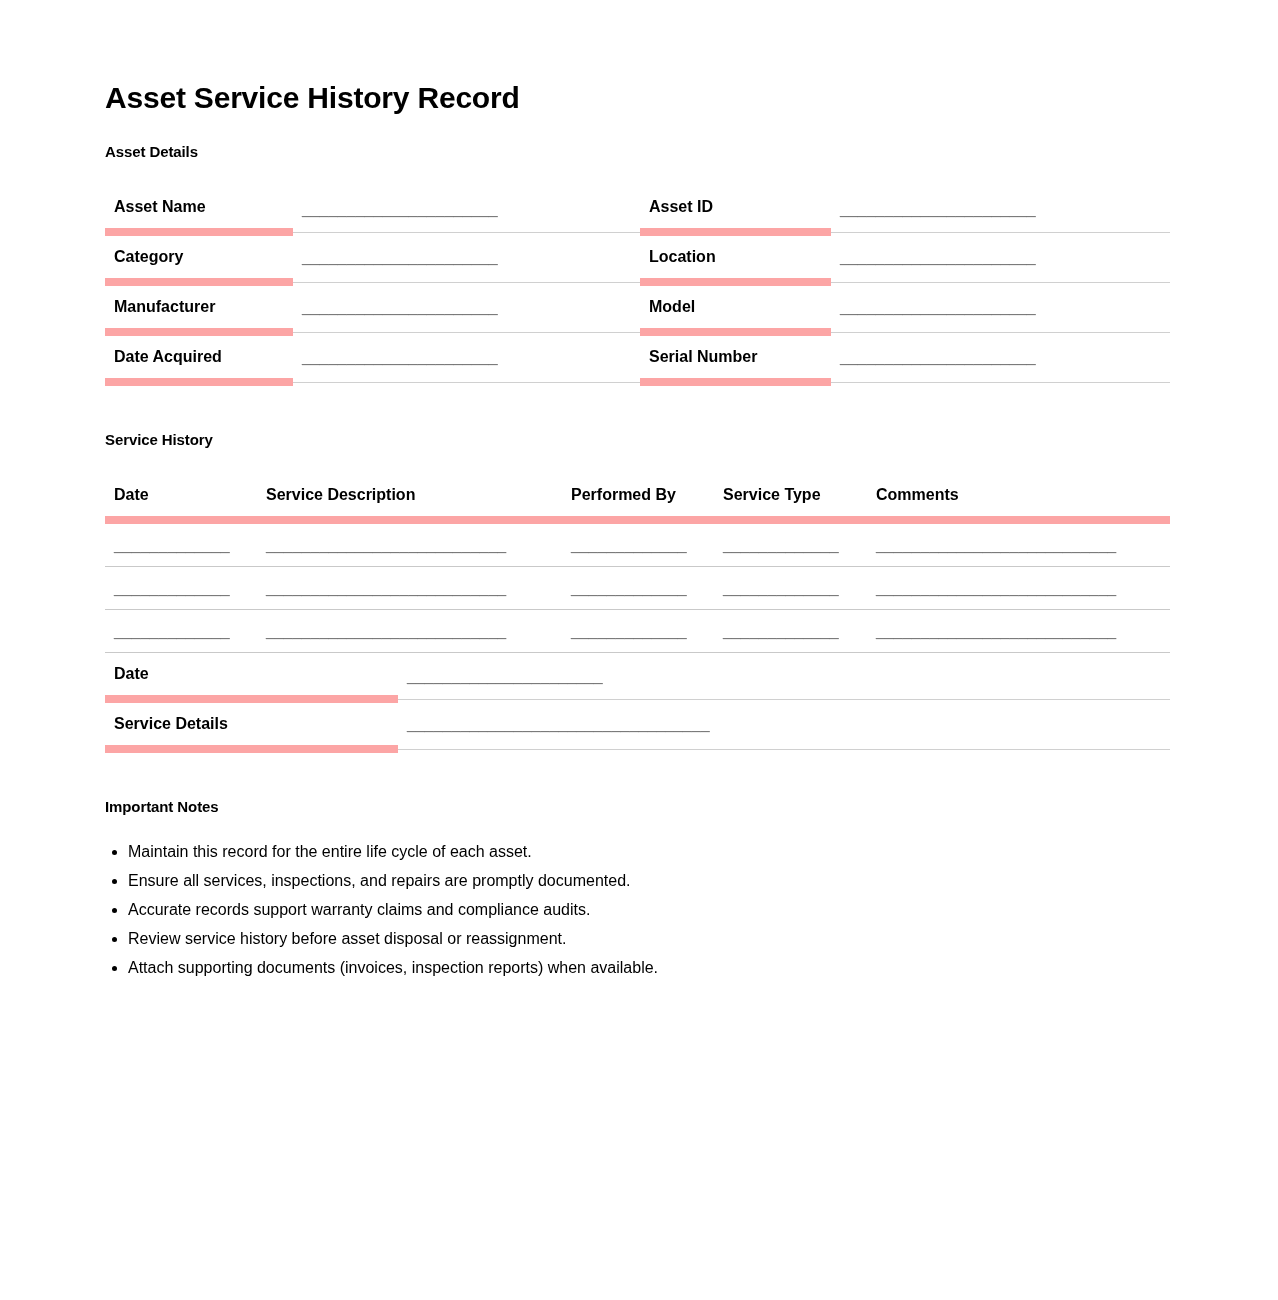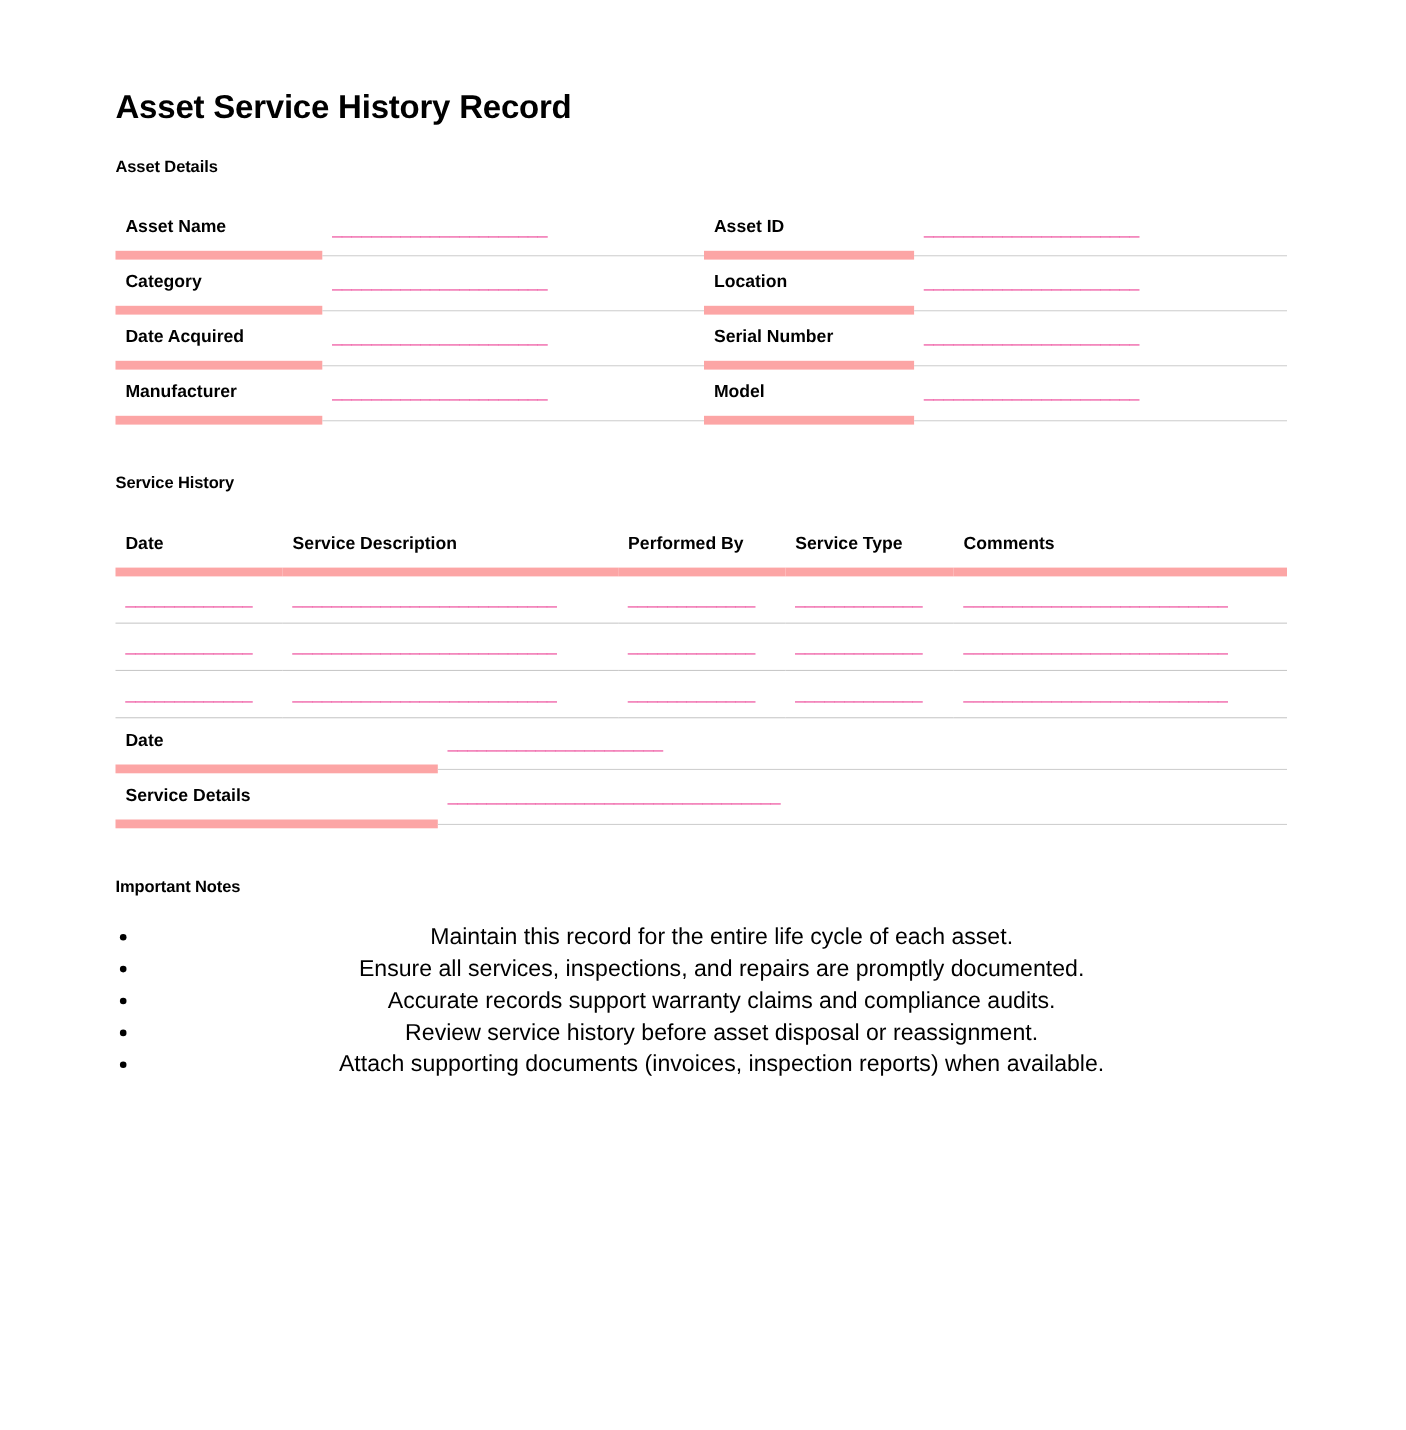--- a/index.html
+++ b/index.html
@@ -46,32 +46,31 @@
   th {
     font-weight: 700;
     border-bottom: 8px solid #fca5a5;
   }
   td {
     border-bottom: 1px solid #d0d0d0;
   }
   td.blank, th.blank {
     white-space: nowrap;
     font-weight: 400;
-    color: #ec4899;
+    color: #737373;
   }
   .history-table td.blank { border-bottom: 1px solid #c9c9c9; }
   ul {
     margin: 20px 0 0 0;
     padding: 0 0 0 23px;
   }
   li {
-    font-size: 21px;
+    font-size: 16px;
     line-height: 21px;
     margin: 0 0 8px 0;
-    text-align: center;
   }
 </style>
 </head>
 <body>
 
 <div class="page">
 
   <h1>Asset Service History Record</h1>
 
   <h2 class="first">Asset Details</h2>
@@ -90,29 +89,29 @@
         <th>Asset ID</th>
         <td class="blank">______________________</td>
       </tr>
       <tr>
         <th>Category</th>
         <td class="blank">______________________</td>
         <th>Location</th>
         <td class="blank">______________________</td>
       </tr>
       <tr>
+        <th>Manufacturer</th>
+        <td class="blank">______________________</td>
+        <th>Model</th>
+        <td class="blank">______________________</td>
+      </tr>
+      <tr>
         <th>Date Acquired</th>
         <td class="blank">______________________</td>
         <th>Serial Number</th>
-        <td class="blank">______________________</td>
-      </tr>
-      <tr>
-        <th>Manufacturer</th>
-        <td class="blank">______________________</td>
-        <th>Model</th>
         <td class="blank">______________________</td>
       </tr>
     </tbody>
   </table>
 
   <h2>Service History</h2>
 
   <table class="history-table">
     <colgroup>
       <col style="width:152px">

